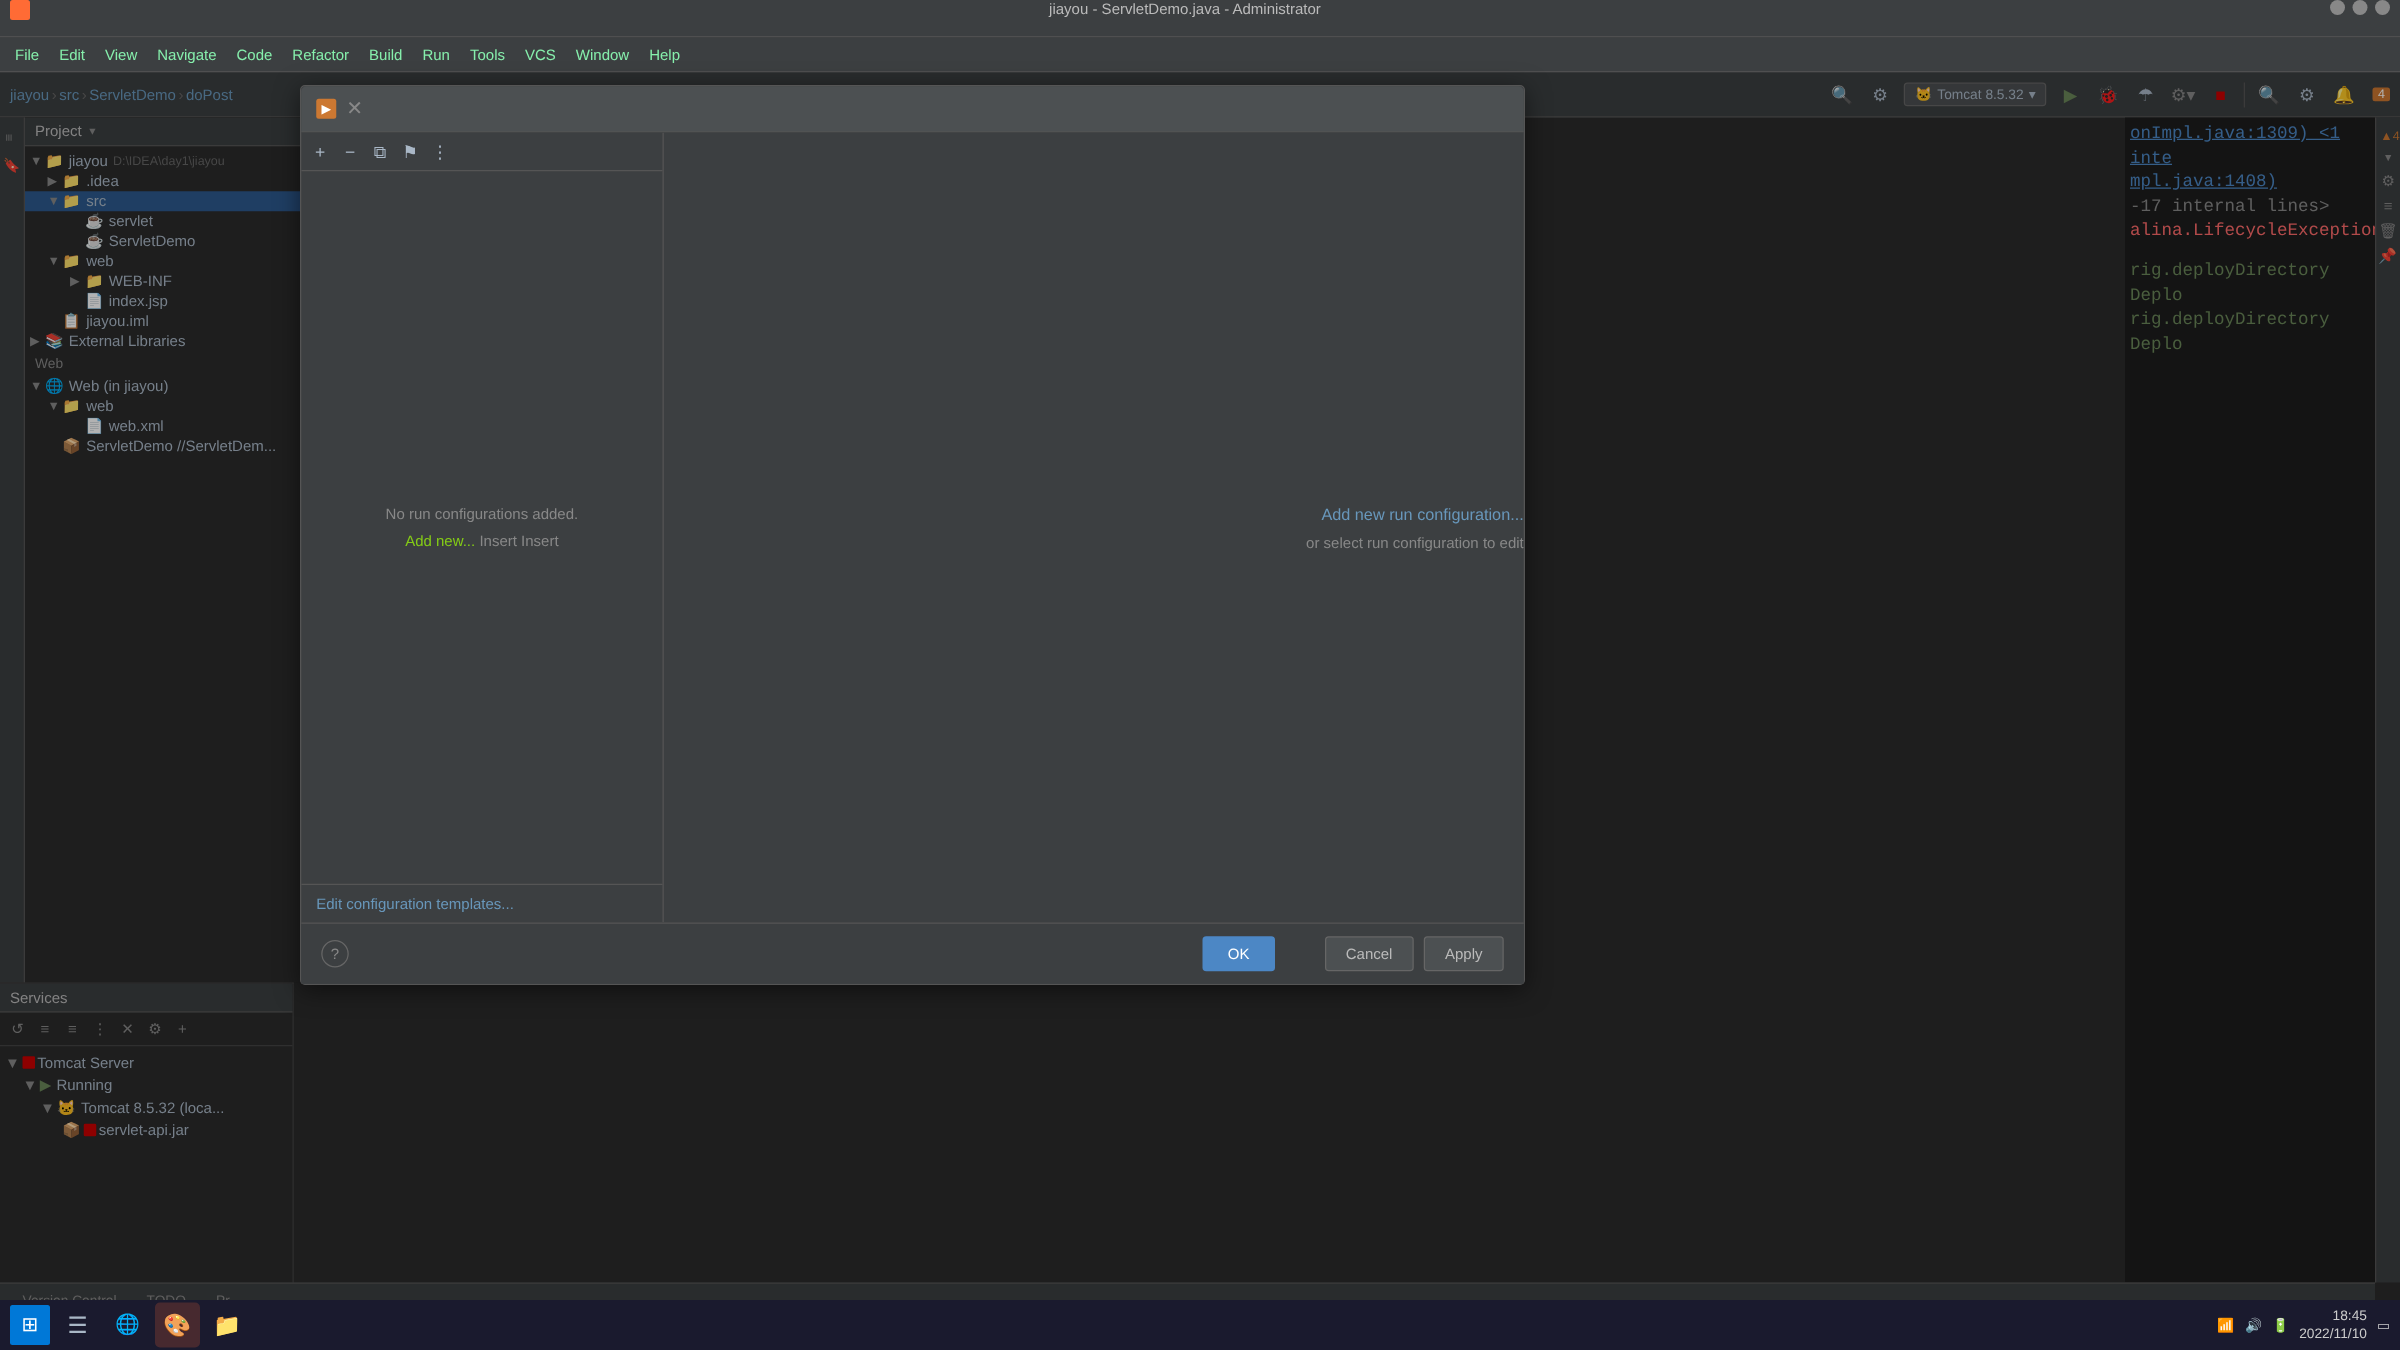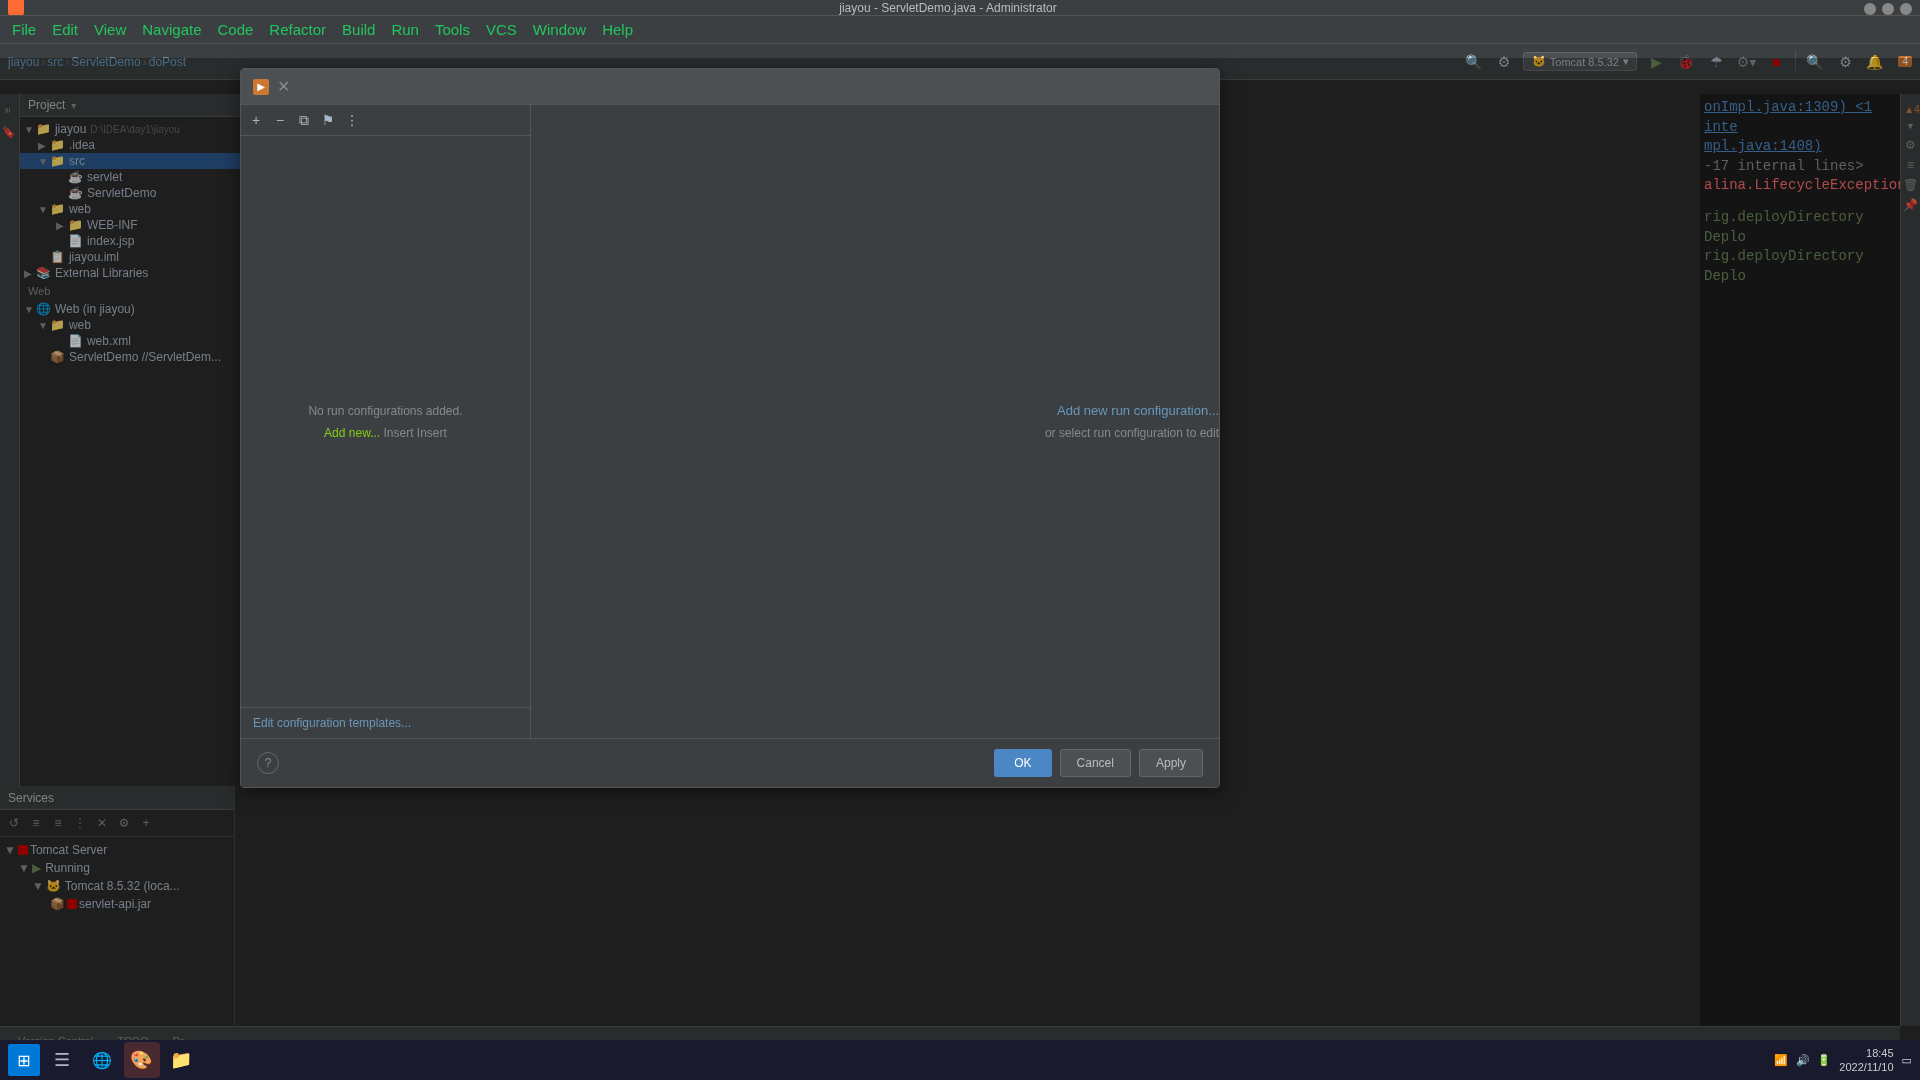--- a/index.html
+++ b/index.html
@@ -10,22 +10,22 @@
       font-family: 'Segoe UI', Arial, sans-serif;
       font-size: 12px;
       color: #a9b7c6;
       overflow: hidden;
       position: relative;
     }
 
     
     .title-bar {
       display: flex;
-      align-items: flex-end;
-      height: 16px;
+      align-items: flex-start;
+      height: 30px;
       background: #3c3f41;
       padding: 0 8px;
       border-bottom: 1px solid #555;
     }
     .title-bar-logo {
       width: 16px; height: 16px;
       background: #ff6b35;
       border-radius: 2px;
       margin-right: 8px;
       flex-shrink: 0;
@@ -52,22 +52,22 @@
     .menu-bar {
       display: flex;
       align-items: center;
       height: 28px;
       background: #3c3f41;
       padding: 0 4px;
       border-bottom: 1px solid #555;
     }
     .menu-item {
       padding: 4px 8px;
-      color: #22c55e;
-      font-size: 15px;
+      color: #86efac;
+      font-size: 12px;
       cursor: pointer;
     }
 
     
     .toolbar {
       display: flex;
       align-items: center;
       height: 36px;
       background: #3c3f41;
       padding: 0 8px;
@@ -315,20 +315,21 @@
       font-size: 12px;
     }
     .btn-cancel {
       padding: 6px 16px;
       background: #4c5052;
       border: 1px solid #666;
       border-radius: 3px;
       color: #bbb;
       cursor: pointer;
       font-size: 12px;
+      margin-left: 32px;
     }
     .btn-apply {
       padding: 6px 16px;
       background: #4c5052;
       border: 1px solid #666;
       border-radius: 3px;
       color: #bbb;
       cursor: pointer;
       font-size: 12px;
     }

